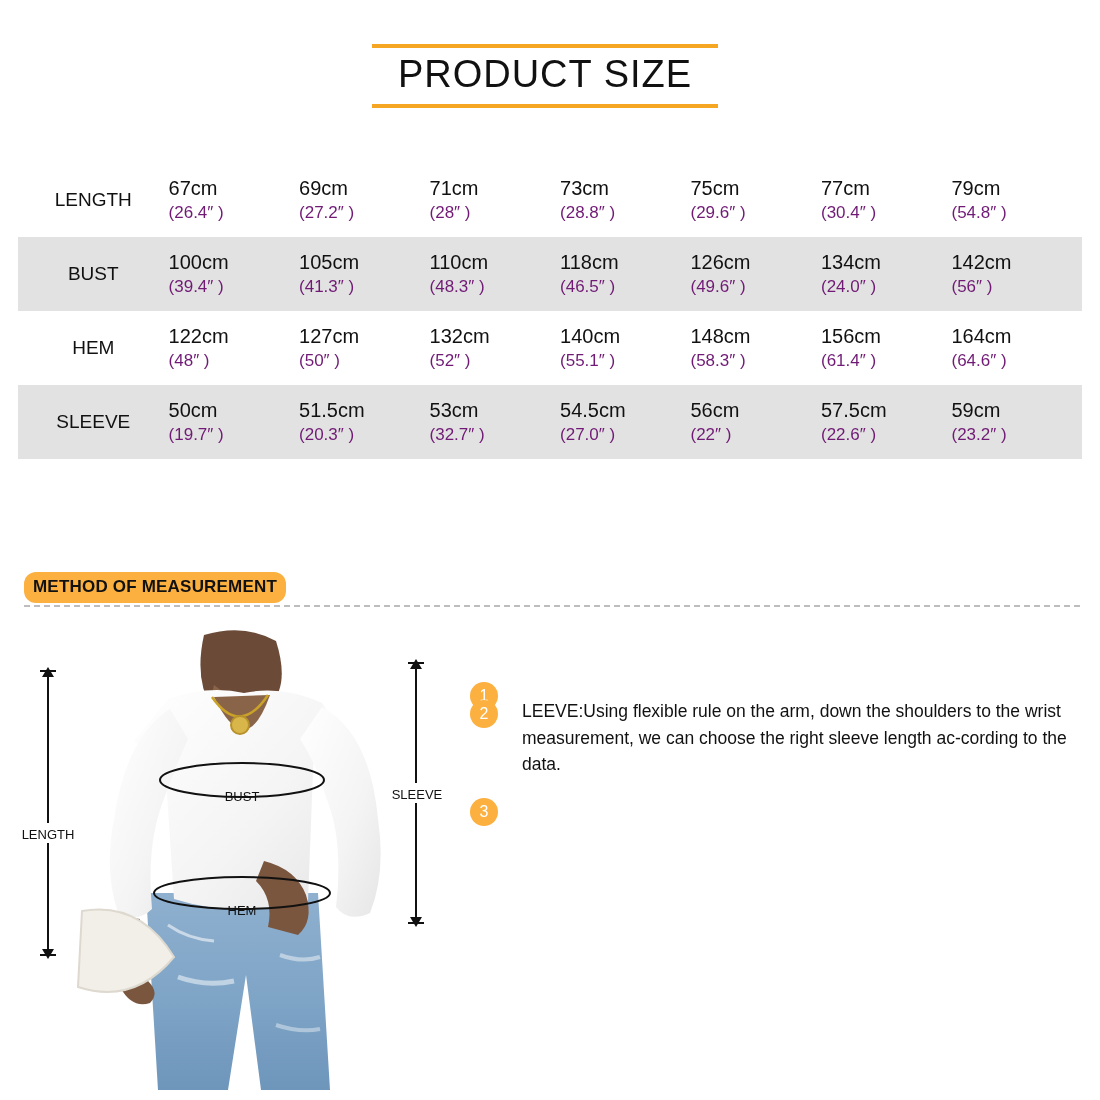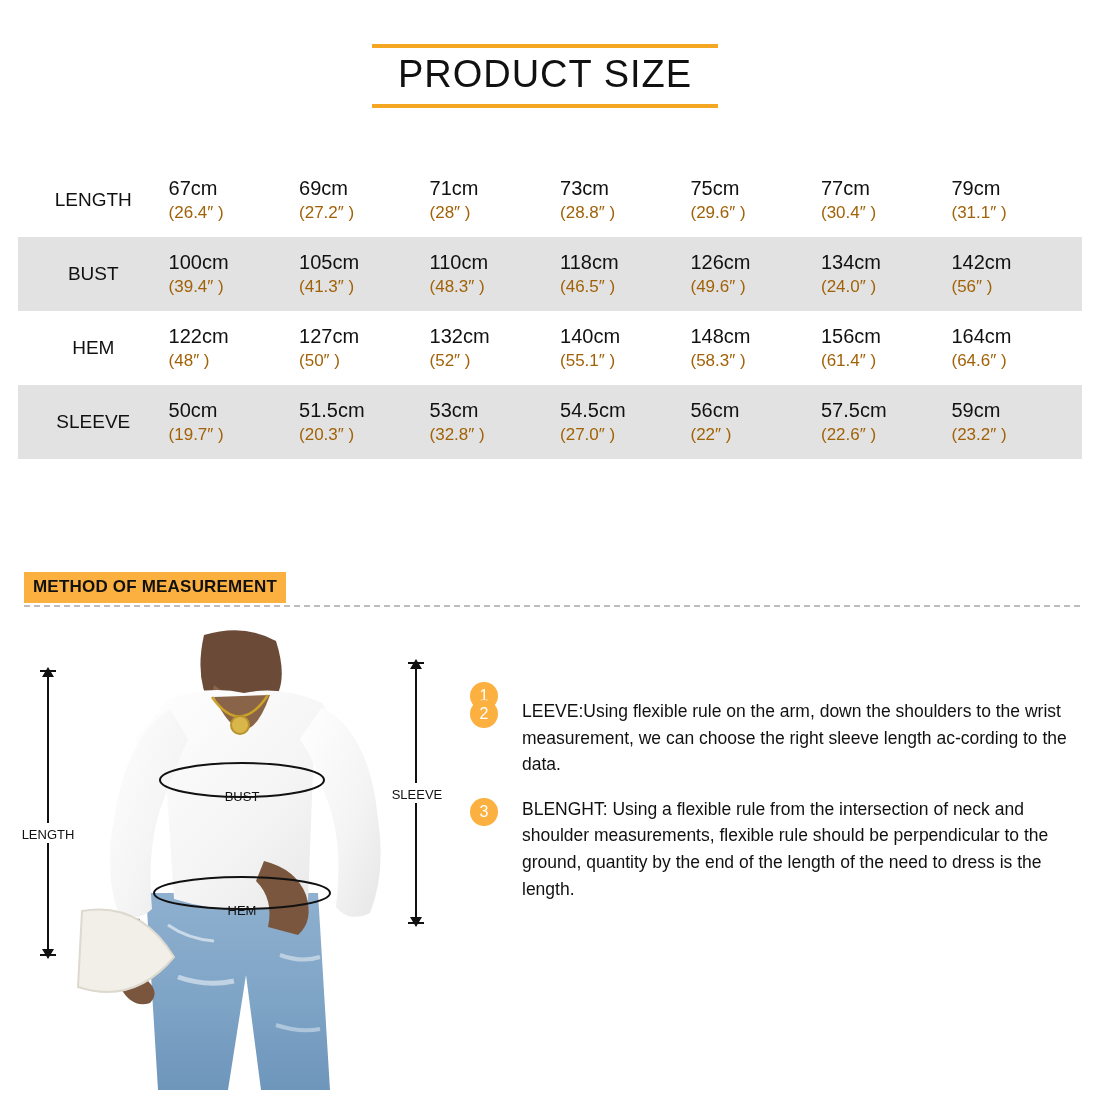--- a/index.html
+++ b/index.html
@@ -60,36 +60,37 @@
     color: #111;
     font-weight: 400;
   }
   .cell {
     text-align: left;
     padding-left: 22px;
     line-height: 1.35;
     margin-left: 16px;
   }
   .cell .cm { font-size: 20px; display: block; color: #111; }
-  .cell .inch { font-size: 17px; display: block; color: #a16207; }
+  .cell .inch { font-size: 17px; display: block; color: #701a75; }
 
   
   col.c0 { width: 150px; }
   col.cx { width: 130px; }
 
   
   .mom-label {
     position: absolute;
     left: 24px; top: 572px;
     background: #fbb040;
     color: #111;
     font-size: 17px;
     font-weight: 700;
     padding: 5px 9px 6px 9px;
     letter-spacing: 0.2px;
+    border-radius: 12px;
   }
   .dashes {
     position: absolute;
     left: 24px; top: 605px;
     width: 1056px;
     height: 0;
     border-top: 2px dashed #bdbdbd;
   }
 
   
@@ -172,21 +173,21 @@
       <td class="cell">
         <span class="cm">75cm</span>
         <span class="inch">(29.6″ )</span>
       </td>
       <td class="cell">
         <span class="cm">77cm</span>
         <span class="inch">(30.4″ )</span>
       </td>
       <td class="cell">
         <span class="cm">79cm</span>
-        <span class="inch">(31.1″ )</span>
+        <span class="inch">(54.8″ )</span>
       </td>
     </tr>
 
     <tr class="drow alt">
       <td class="lbl">BUST</td>
       <td class="cell">
         <span class="cm">100cm</span>
         <span class="inch">(39.4″ )</span>
       </td>
       <td class="cell">
@@ -252,21 +253,21 @@
       <td class="cell">
         <span class="cm">50cm</span>
         <span class="inch">(19.7″ )</span>
       </td>
       <td class="cell">
         <span class="cm">51.5cm</span>
         <span class="inch">(20.3″ )</span>
       </td>
       <td class="cell">
         <span class="cm">53cm</span>
-        <span class="inch">(32.8″ )</span>
+        <span class="inch">(32.7″ )</span>
       </td>
       <td class="cell">
         <span class="cm">54.5cm</span>
         <span class="inch">(27.0″ )</span>
       </td>
       <td class="cell">
         <span class="cm">56cm</span>
         <span class="inch">(22″ )</span>
       </td>
       <td class="cell">
@@ -350,17 +351,16 @@
   <div class="notes">
     <div class="note">
       <span class="num">1</span>
     </div>
     <div class="note">
       <span class="num">2</span>
       <span class="txt">LEEVE:Using flexible rule on the arm, down the shoulders to the wrist measurement, we can choose the right sleeve length ac-cording to the data.</span>
     </div>
     <div class="note">
       <span class="num">3</span>
-      <span class="txt">BLENGHT: Using a flexible rule from the intersection of neck and shoulder measurements, flexible rule should be perpendicular to the ground, quantity by the end of the length of the need to dress is the length.</span>
     </div>
   </div>
 
 </div>
 
 </body></html>

